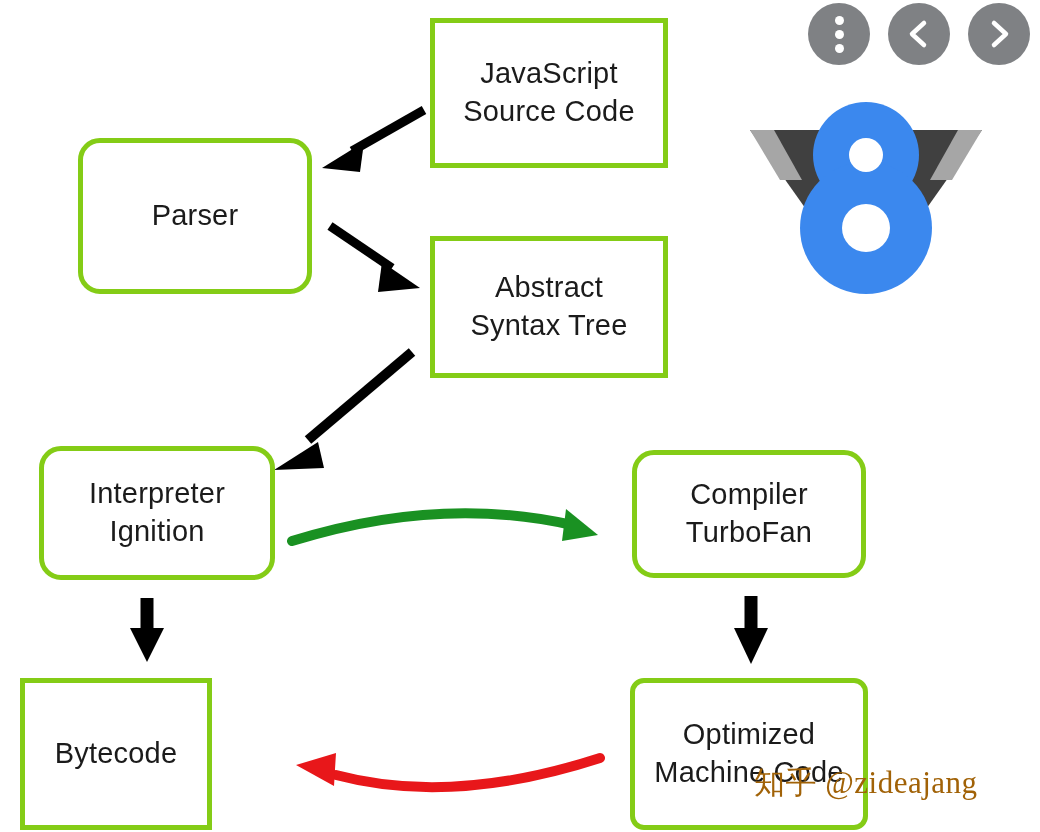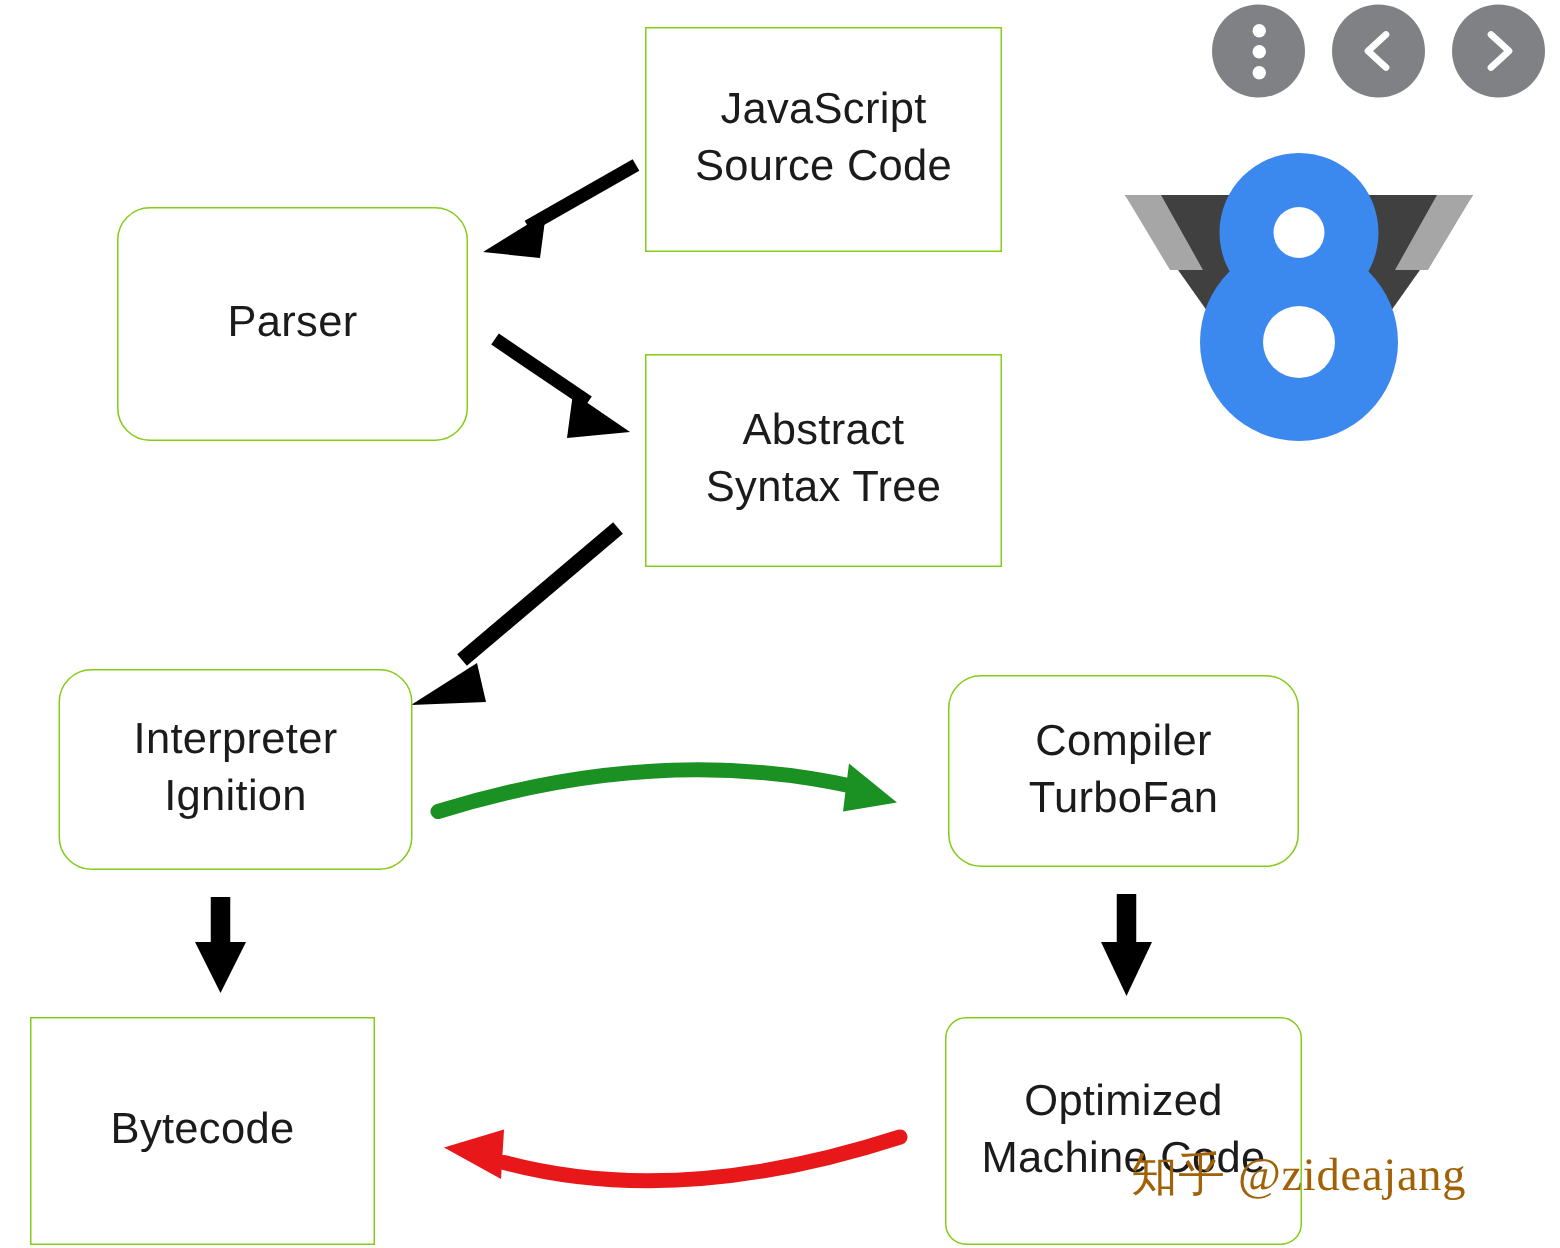--- a/index.html
+++ b/index.html
@@ -14,40 +14,40 @@
     background: #ffffff;
     overflow: hidden;
     font-family: "Liberation Sans", sans-serif;
   }
 
   
   .node {
     position: absolute;
     box-sizing: border-box;
     background: #ffffff;
-    border: 1px solid #84cc16;
+    border: 5px solid #84cc16;
     display: flex;
     align-items: center;
     justify-content: center;
     text-align: center;
     color: #1b1b1b;
     font-size: 29px;
     line-height: 1.30;
     letter-spacing: 0.2px;
     white-space: pre-line;
     font-weight: 400;
   }
   .node.rounded { border-radius: 22px; }
 
   #node-js      { left: 430px; top: 18px;  width: 238px; height: 150px; }
   #node-parser  { left: 78px;  top: 138px; width: 234px; height: 156px; }
   #node-ast     { left: 430px; top: 236px; width: 238px; height: 142px; }
   #node-interp  { left: 22px;  top: 446px; width: 236px; height: 134px; margin-left: 17px; }
   #node-compiler{ left: 632px; top: 450px; width: 234px; height: 128px; }
-  #node-bytecode{ left: 20px;  top: 678px; width: 230px; height: 152px; text-align: center; }
+  #node-bytecode{ left: 20px;  top: 678px; width: 192px; height: 152px; text-align: center; }
   #node-optimized{left: 630px; top: 678px; width: 238px; height: 152px; border-radius: 14px; }
 
   
   #arrows {
     position: absolute;
     left: 0; top: 0;
     width: 1040px;
     height: 832px;
     pointer-events: none;
   }

